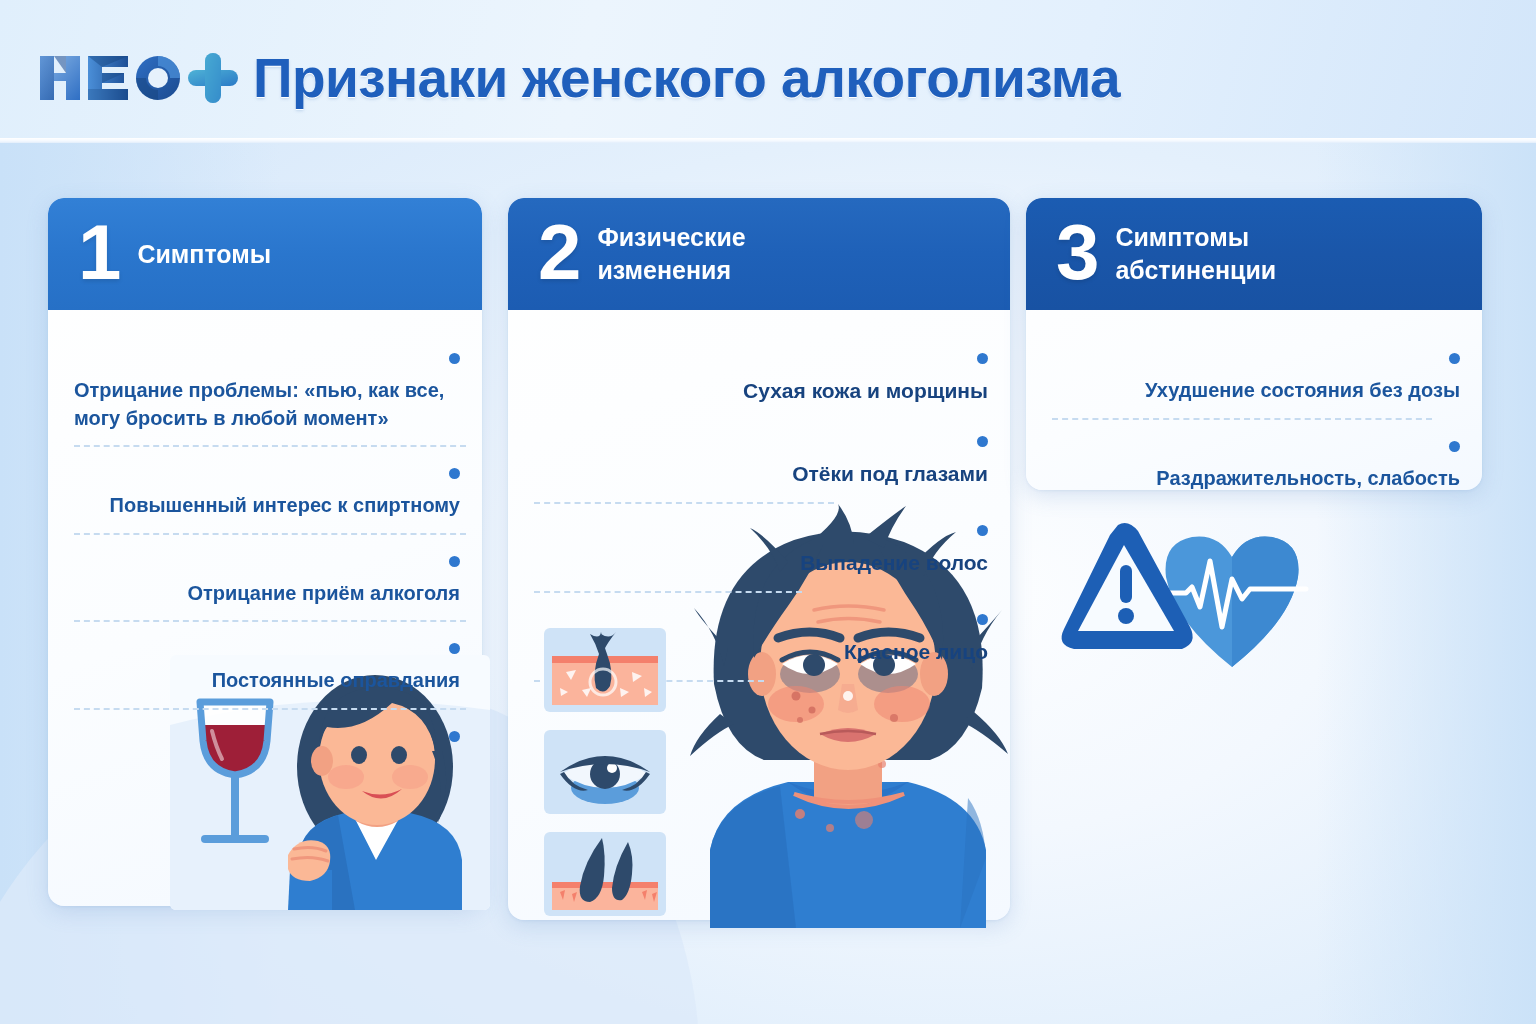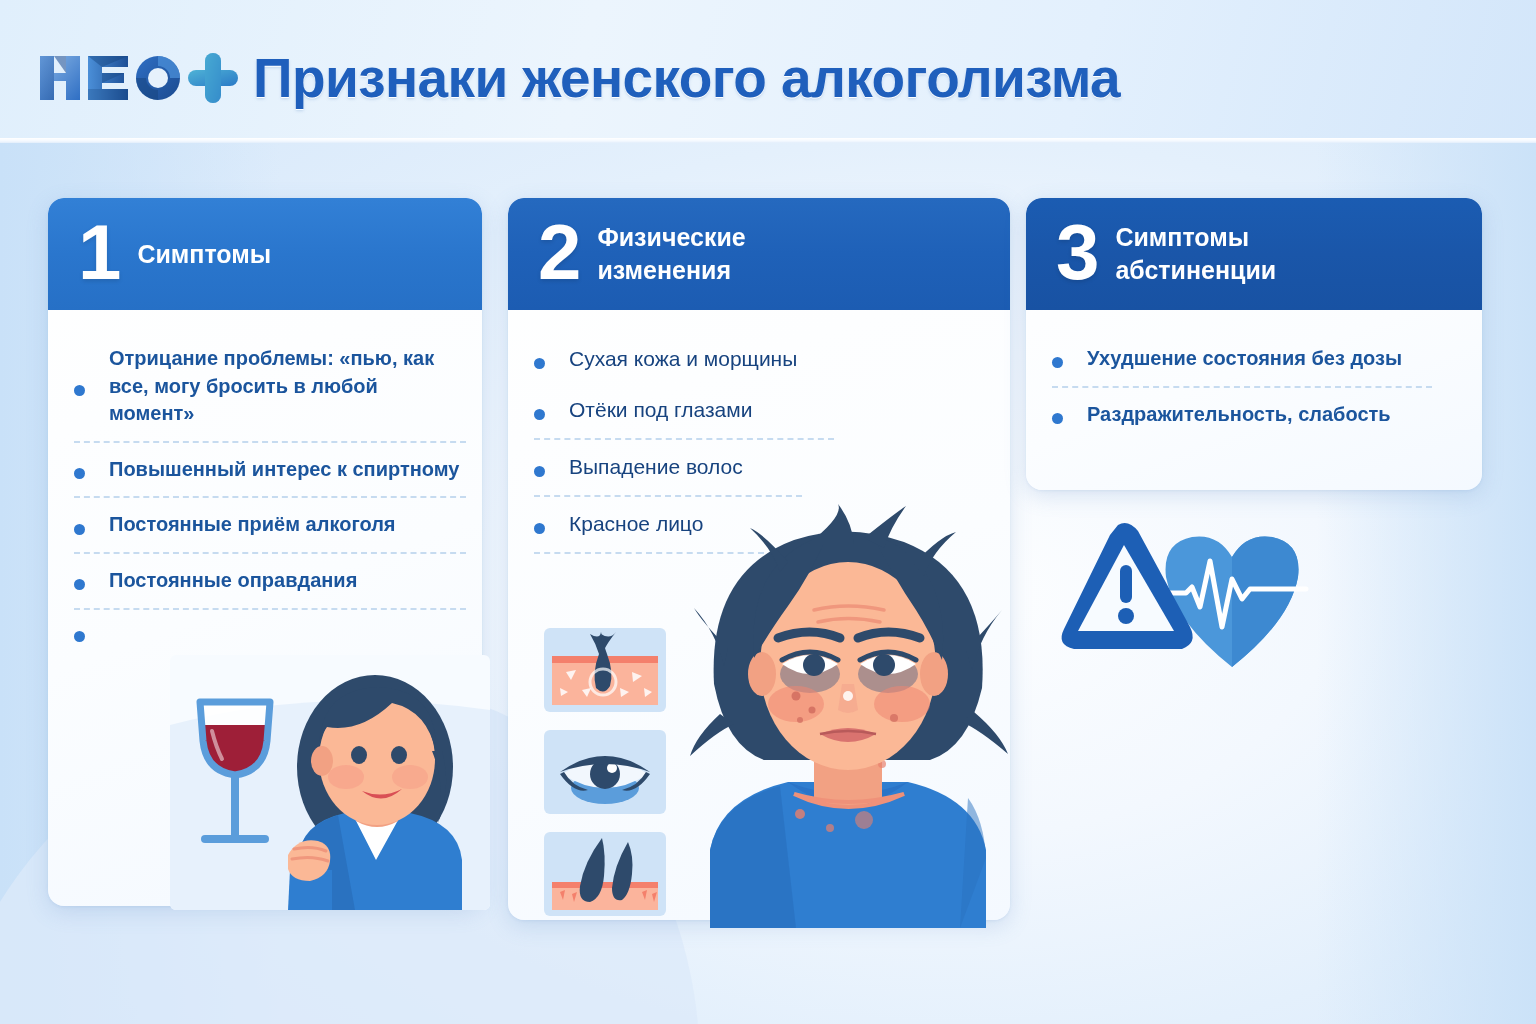--- a/index.html
+++ b/index.html
@@ -77,31 +77,32 @@
     text-shadow:0 2px 4px rgba(0,0,0,.13);
   }
   .card-title { color:#ffffff; font-size:25px; font-weight:bold; line-height:1.32; }
   .card-title .l2 { display:block; }
 
   .card-body { position:relative; padding:24px 22px 0 22px; }
 
   ul.points { list-style:none; position:relative; z-index:3; }
   ul.points li { position:relative; }
   .pt {
-    display:flex; align-items:center; gap:24px;
+    display:flex; align-items:flex-end; gap:13px;
     color:#1b4f96; font-weight:bold;
     padding:11px 0 11px 4px;
+    flex-direction:column;
   }
   .dot {
     flex:0 0 auto; width:11px; height:11px; border-radius:50%;
     background:#2f78cf; margin-top:8px;
   }
   .pt-text { line-height:1.38; }
   #card-1 .pt-text, #card-3 .pt-text { font-size:20px; font-weight:600; color:#1b559d; }
-  #card-2 .pt-text { font-size:21px; font-weight:normal; color:#17437f; }
+  #card-2 .pt-text { font-size:21px; font-weight:bold; color:#17437f; }
 
   .sep {
     height:0; border-top:2px dashed #c6dbf0;
     margin:2px 0 2px 4px;
   }
   #card-1 .sep { width:392px; }
   #card-2 .sep.w1 { width:300px; }
   #card-2 .sep.w2 { width:268px; }
   #card-2 .sep.w3 { width:230px; }
   #card-3 .sep { width:380px; }
@@ -192,21 +193,21 @@
               <span class="dot"></span>
             <span class="pt-text">Повышенный интерес к спиртному</span>
             </div>
         </li>
         <li>
             <div class="sep"></div>
           </li>
         <li>
           <div class="pt">
               <span class="dot"></span>
-            <span class="pt-text">Постоянные приём алкоголя</span>
+            <span class="pt-text">Отрицание приём алкоголя</span>
             </div>
         </li>
         <li>
             <div class="sep"></div>
           </li>
         <li>
           <div class="pt">
               <span class="dot"></span>
             <span class="pt-text">Постоянные оправдания</span>
             </div>

